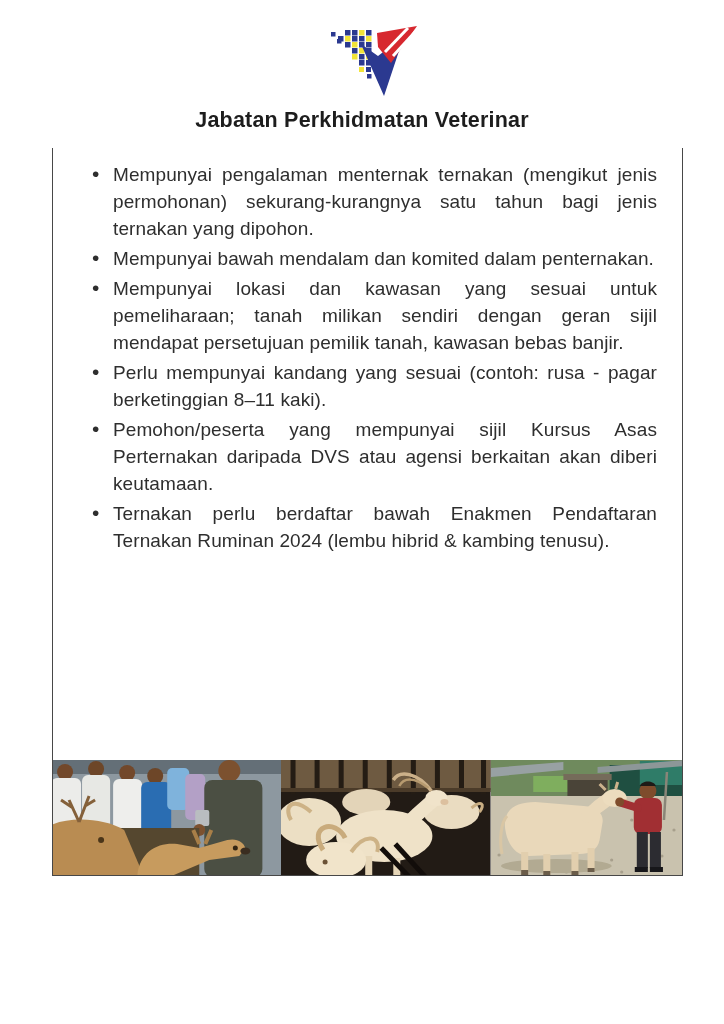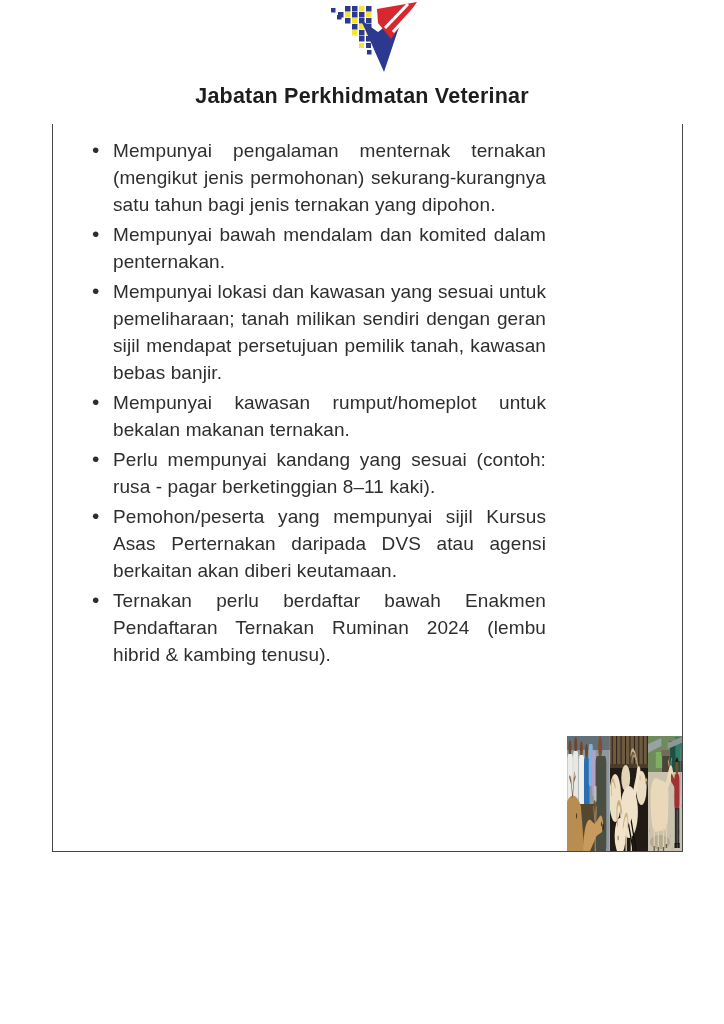--- a/index.html
+++ b/index.html
@@ -12,38 +12,38 @@
     --logo_red:#d7282f;
     --logo_yellow:#f2e438;
   }
   html,body{margin:0;padding:0;background:#e8e8e8;}
   .page{
     width:724px;height:1024px;background:var(--page_bg);
     margin:0 auto;position:relative;overflow:hidden;
     font-family:"Liberation Sans", sans-serif;
   }
   
-  .masthead{text-align:center;}
+  .masthead{text-align:center;padding-top:24px;}
   .logo-wrap{height:80px;display:flex;align-items:center;justify-content:center;}
   .org-name{margin-top:4px;font-size:21.5px;line-height:25px;color:#1d1d1d;
     font-weight:600;letter-spacing:.2px;}
   
   .panel{width:631px;margin:15px 0 0 52px;}
   .panel-header{
     background:var(--header_bg);color:var(--header_text);
     border-radius:15px 15px 0 0;text-align:center;
     padding:13px 8px 15px 8px;
   }
   .panel-title{font-size:25px;font-weight:700;letter-spacing:.2px;}
   .panel-subtitle{font-size:23px;font-style:italic;margin-top:4px;letter-spacing:.2px;}
   
   .panel-body{
     border:1.5px solid var(--panel_border);border-top:none;
     height:728px;box-sizing:border-box;
-    display:flex;flex-direction:row;overflow:hidden;
+    display:flex;flex-direction:column;overflow:hidden;
   }
   .req-list{
     list-style:none;margin:13px 0 0 0;padding:0 25px 0 60px;
   }
   .req-list li{
     position:relative;text-align:justify;
     font-size:19px;line-height:27px;color:var(--body_text);
     margin-bottom:3px;letter-spacing:.1px;
   }
   .req-list li::before{
@@ -113,21 +113,20 @@
     </div>
   </header>
 
   <section class="panel">
 
     <div class="panel-body">
       <ul class="req-list">
         <li>Mempunyai pengalaman menternak ternakan (mengikut jenis permohonan) sekurang-kurangnya satu tahun bagi jenis ternakan yang dipohon.</li>
         <li>Mempunyai bawah mendalam dan komited dalam penternakan.</li>
         <li>Mempunyai lokasi dan kawasan yang sesuai untuk pemeliharaan; tanah milikan sendiri dengan geran sijil mendapat persetujuan pemilik tanah, kawasan bebas banjir.</li>
-        <li>Mempunyai kawasan rumput/homeplot untuk bekalan makanan ternakan.</li>
         <li>Perlu mempunyai kandang yang sesuai (contoh: rusa - pagar berketinggian 8–11 kaki).</li>
         <li>Pemohon/peserta yang mempunyai sijil Kursus Asas Perternakan daripada DVS atau agensi berkaitan akan diberi keutamaan.</li>
         <li>Ternakan perlu berdaftar bawah Enakmen Pendaftaran Ternakan Ruminan 2024 (lembu hibrid &amp; kambing tenusu).</li>
       </ul>
 
       <div class="photo-strip">
 
         <div class="photo p1">
           <svg viewBox="0 0 232 117" preserveAspectRatio="none">
             <rect width="232" height="117" fill="#8d98a0"></rect>

